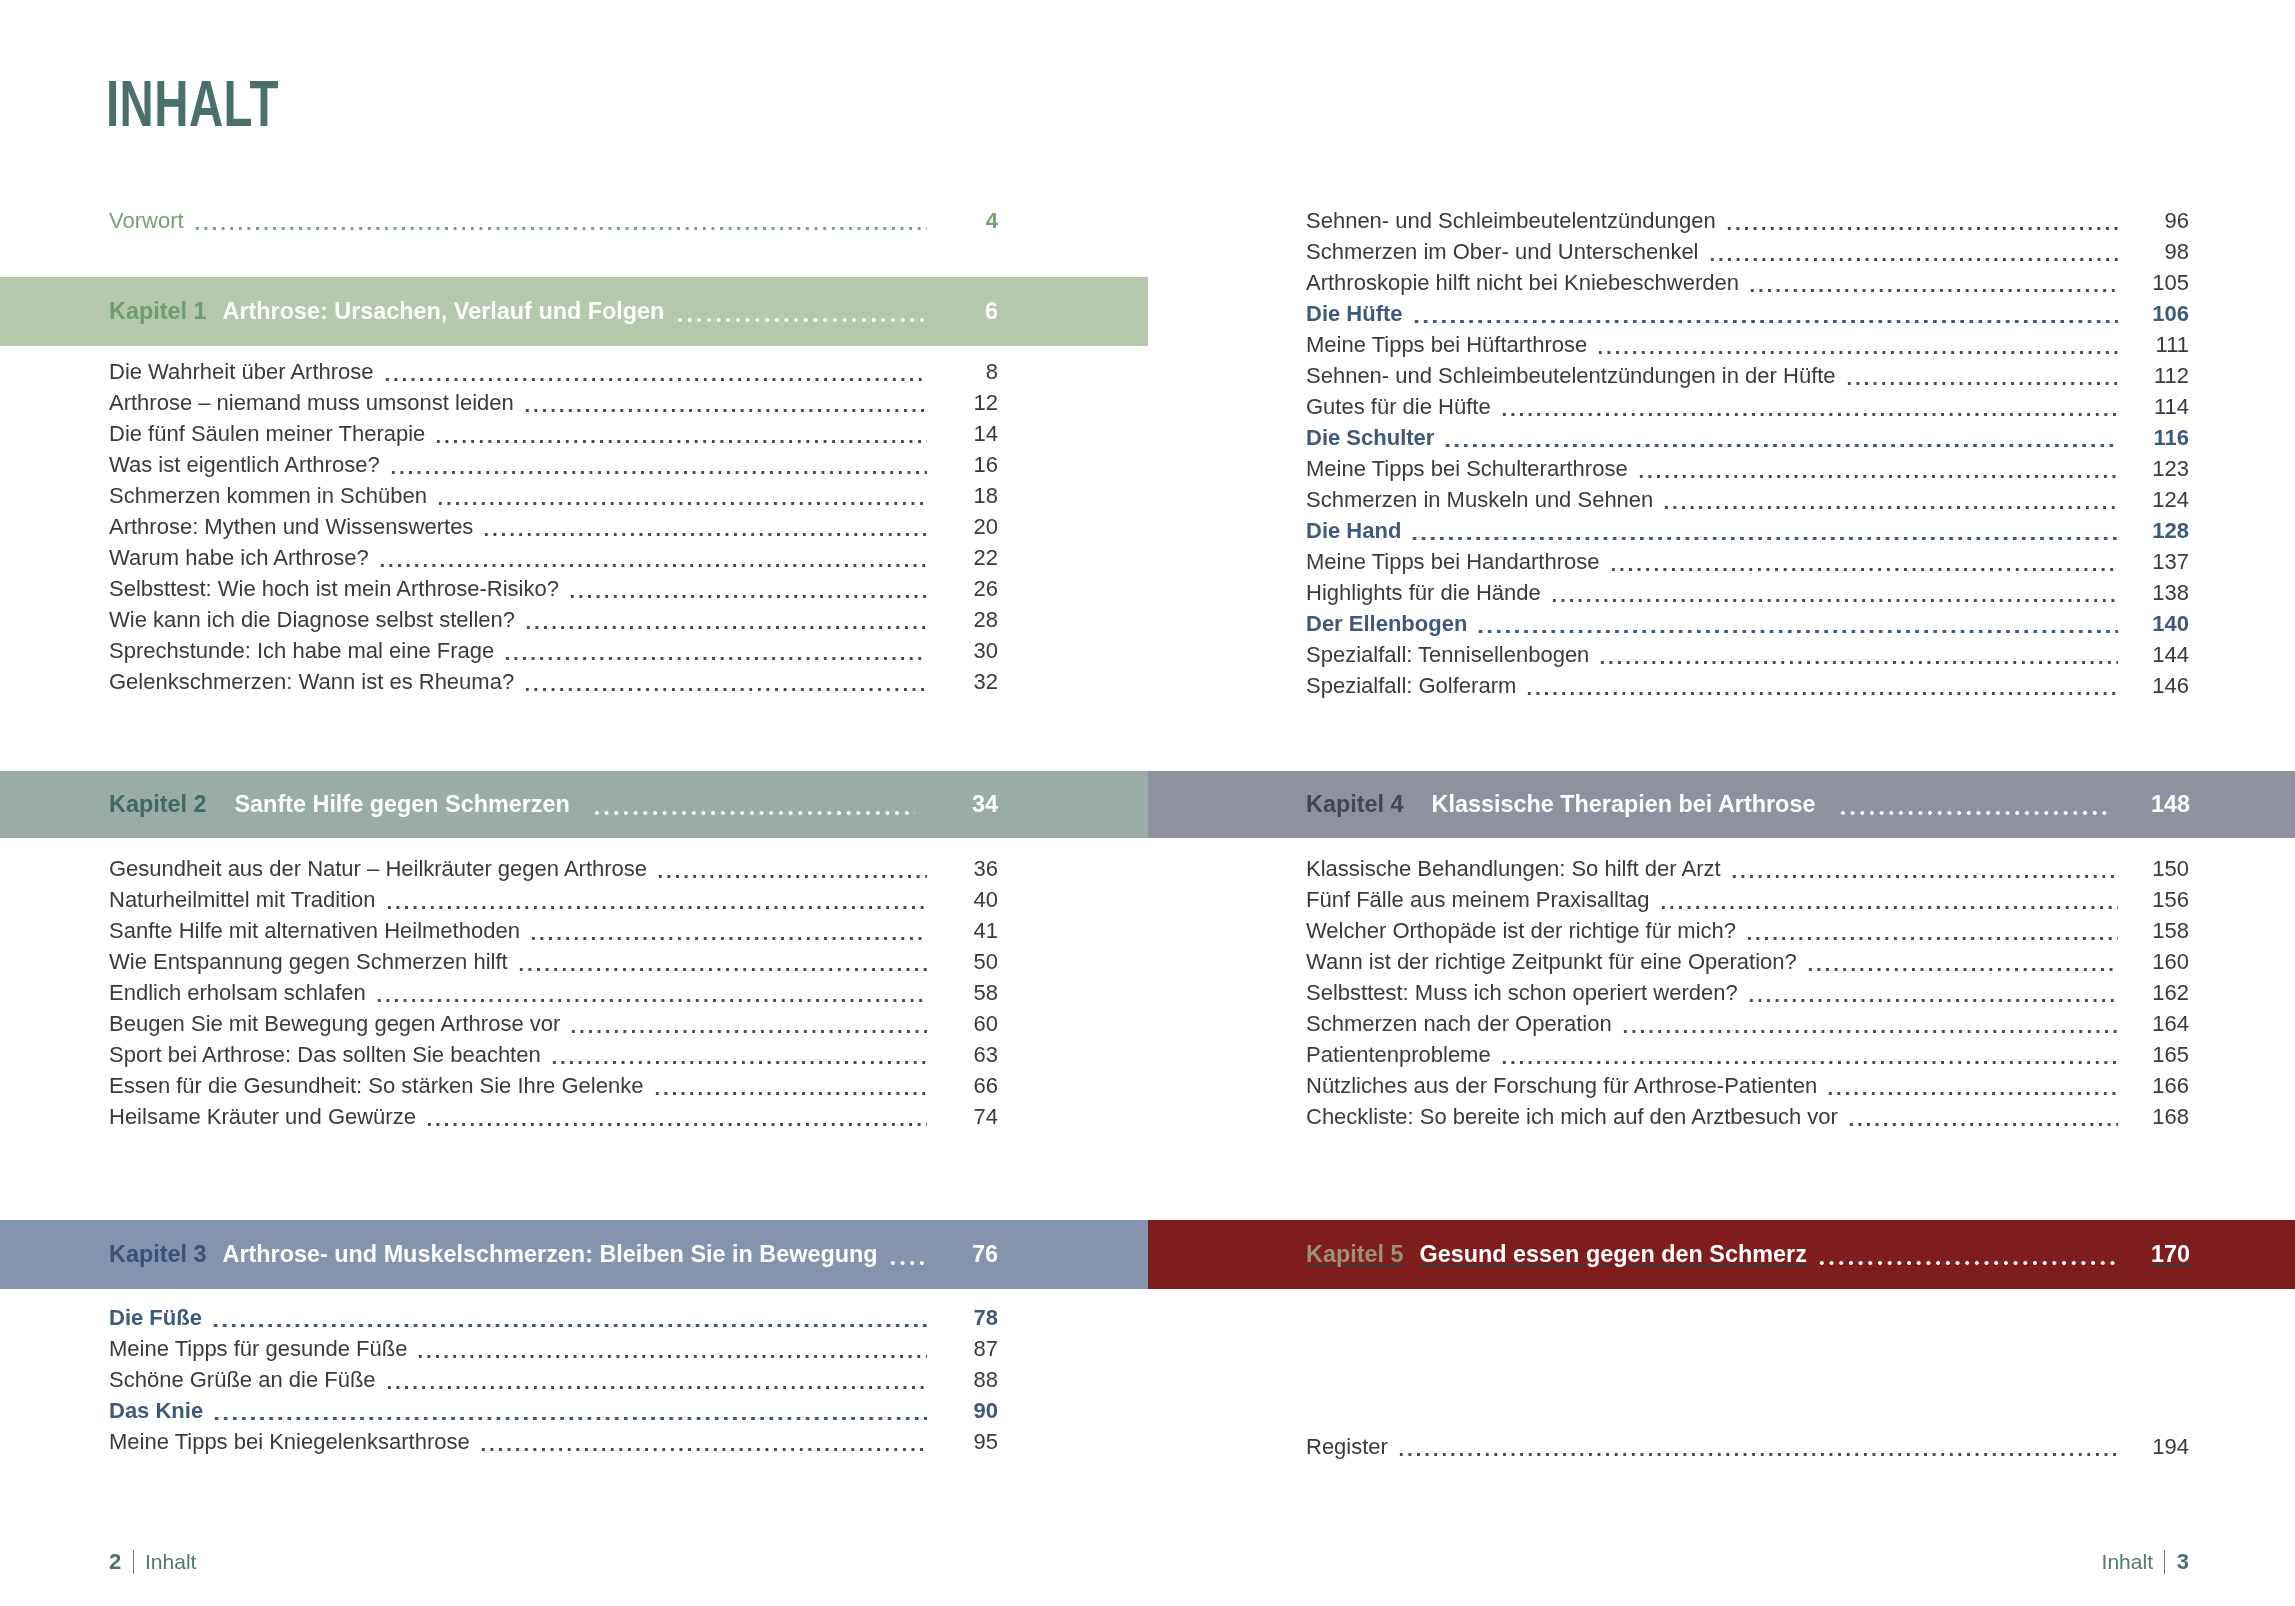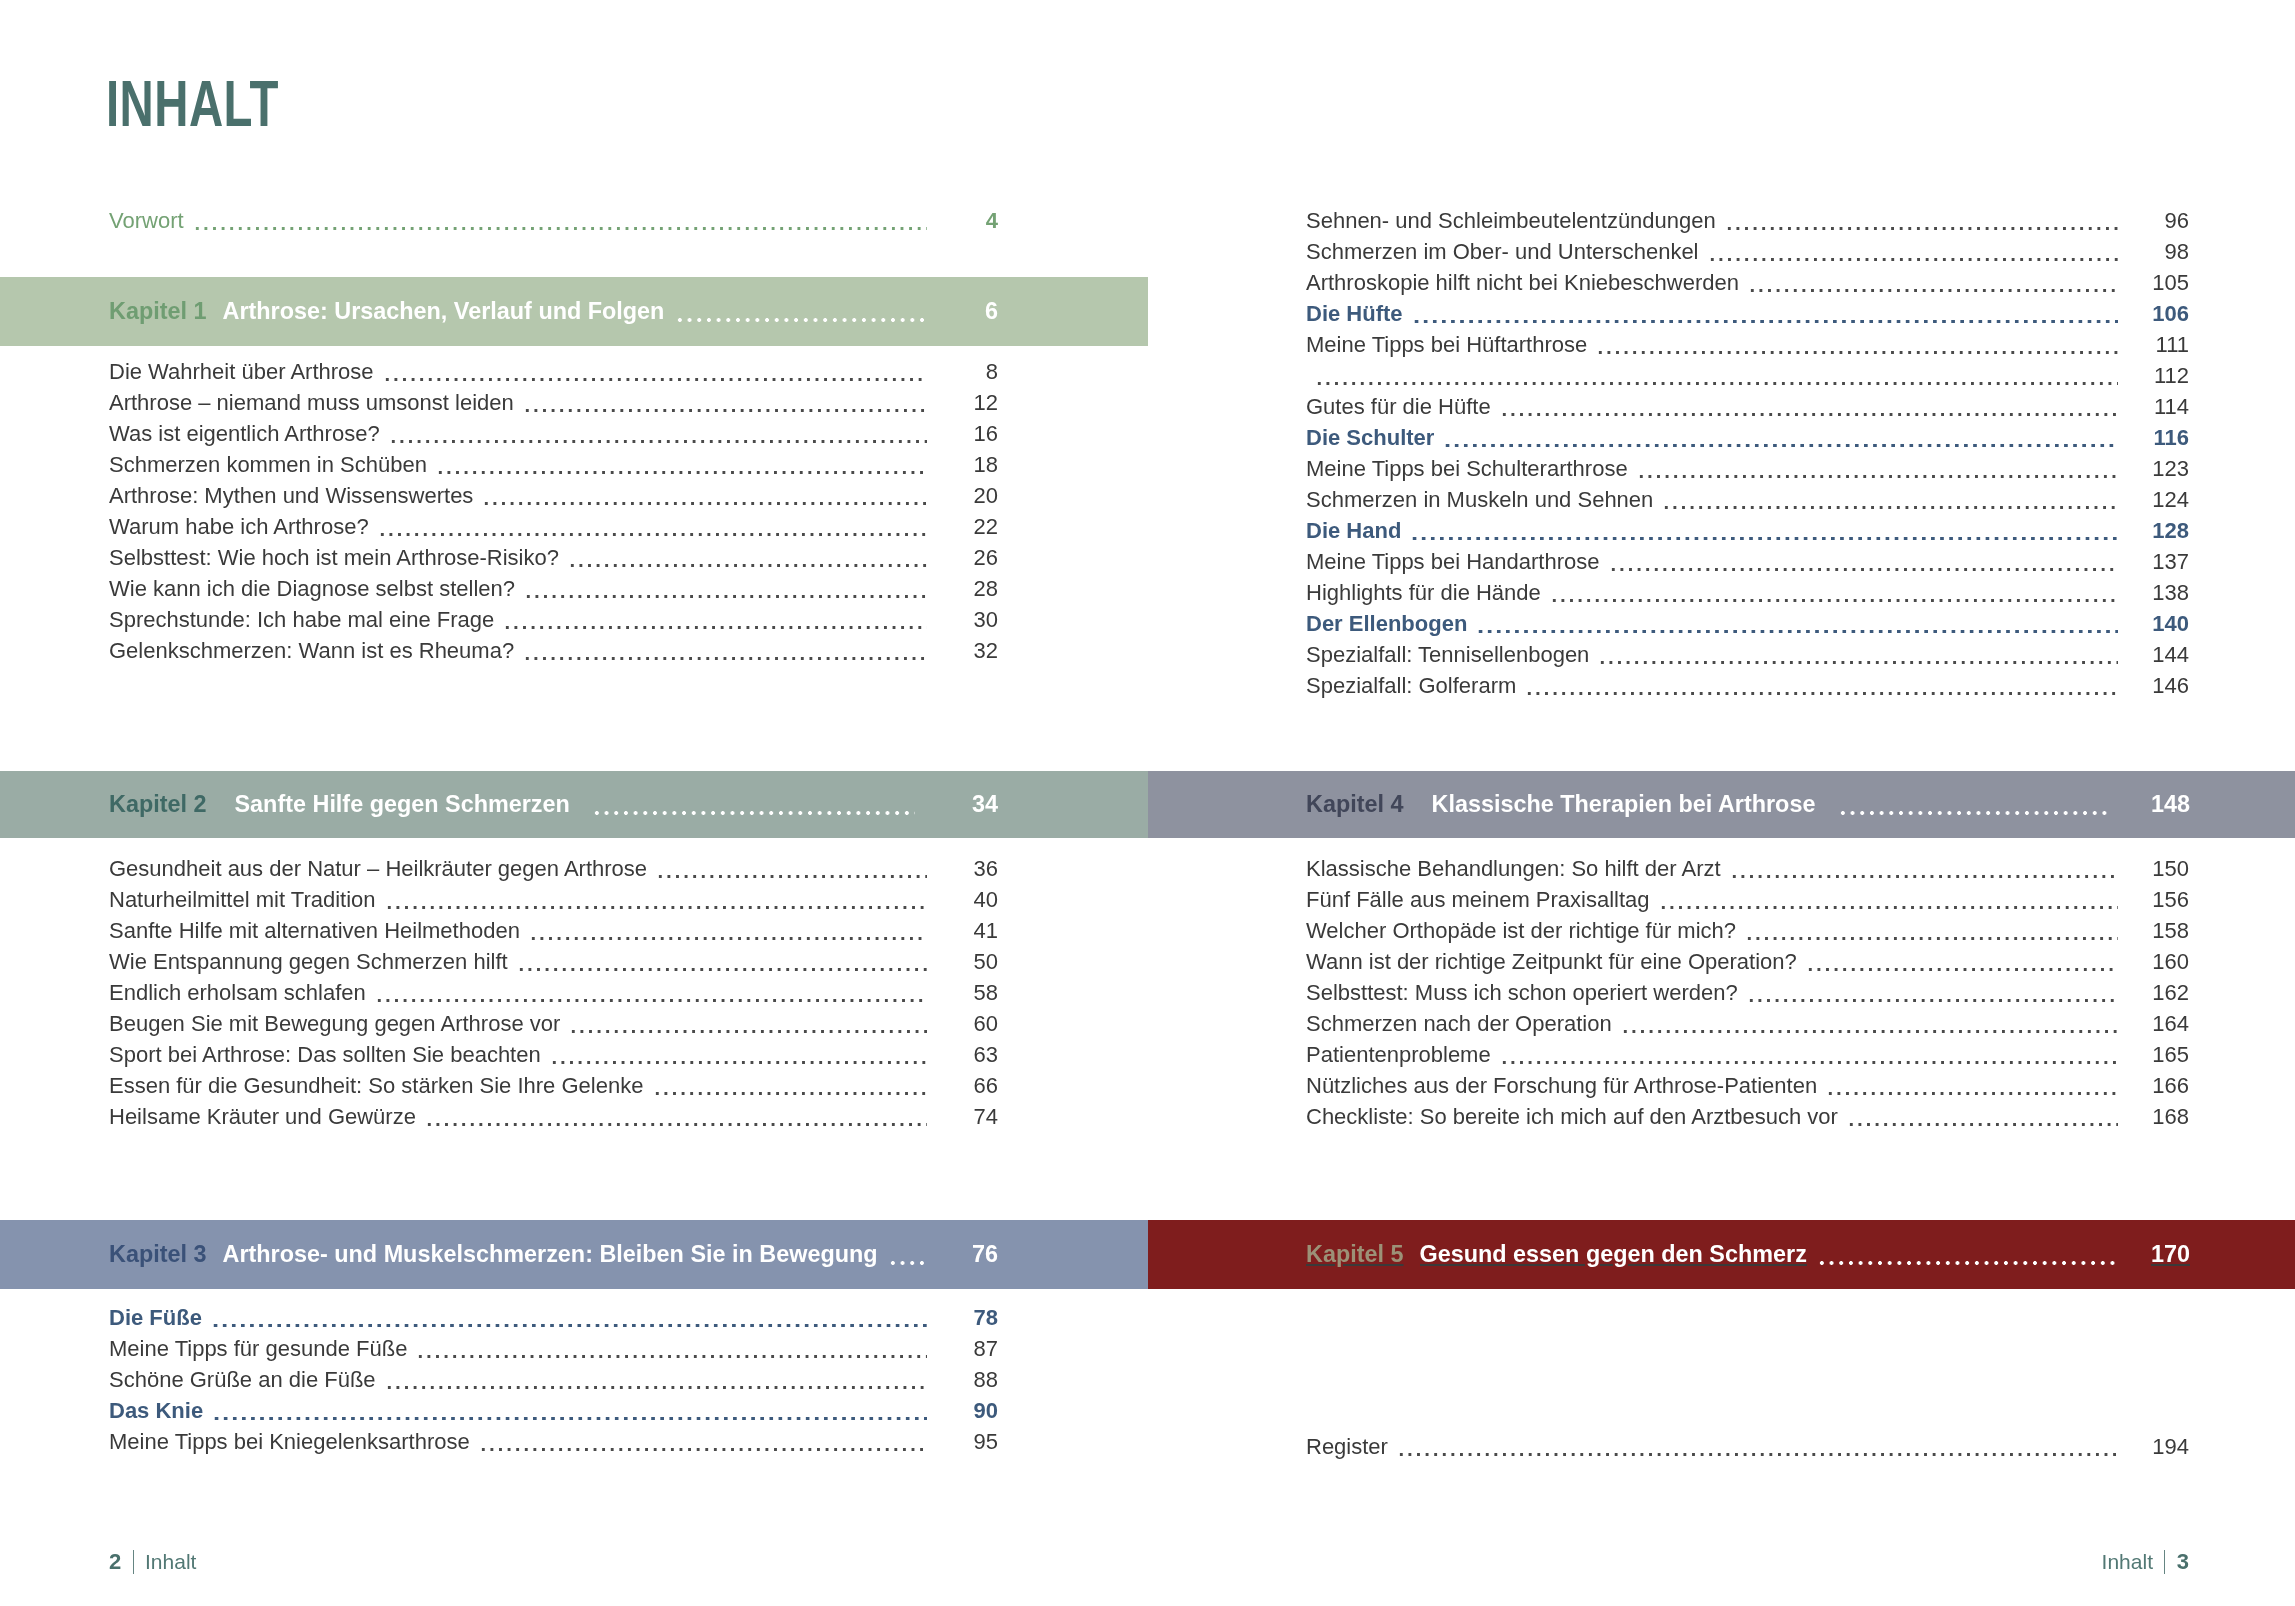--- a/index.html
+++ b/index.html
@@ -126,20 +126,25 @@
           <span class="lbl">Die Wahrheit über Arthrose</span>
           <span class="leader"></span>
           <span class="num">8</span>
         </div>
       <div class="row">
           <span class="lbl">Arthrose – niemand muss umsonst leiden</span>
           <span class="leader"></span>
           <span class="num">12</span>
         </div>
       <div class="row">
+          <span class="lbl">Die fünf Säulen meiner Therapie</span>
+          <span class="leader"></span>
+          <span class="num">14</span>
+        </div>
+      <div class="row">
           <span class="lbl">Was ist eigentlich Arthrose?</span>
           <span class="leader"></span>
           <span class="num">16</span>
         </div>
       <div class="row">
           <span class="lbl">Schmerzen kommen in Schüben</span>
           <span class="leader"></span>
           <span class="num">18</span>
         </div>
       <div class="row">
@@ -293,20 +298,21 @@
           <span class="lbl">Die Hüfte</span>
           <span class="leader"></span>
           <span class="num">106</span>
         </div>
       <div class="row">
           <span class="lbl">Meine Tipps bei Hüftarthrose</span>
           <span class="leader"></span>
           <span class="num">111</span>
         </div>
       <div class="row">
+          <span class="lbl">Sehnen- und Schleimbeutelentzündungen in der Hüfte</span>
           <span class="leader"></span>
           <span class="num">112</span>
         </div>
       <div class="row">
           <span class="lbl">Gutes für die Hüfte</span>
           <span class="leader"></span>
           <span class="num">114</span>
         </div>
       <div class="row em">
           <span class="lbl">Die Schulter</span>

